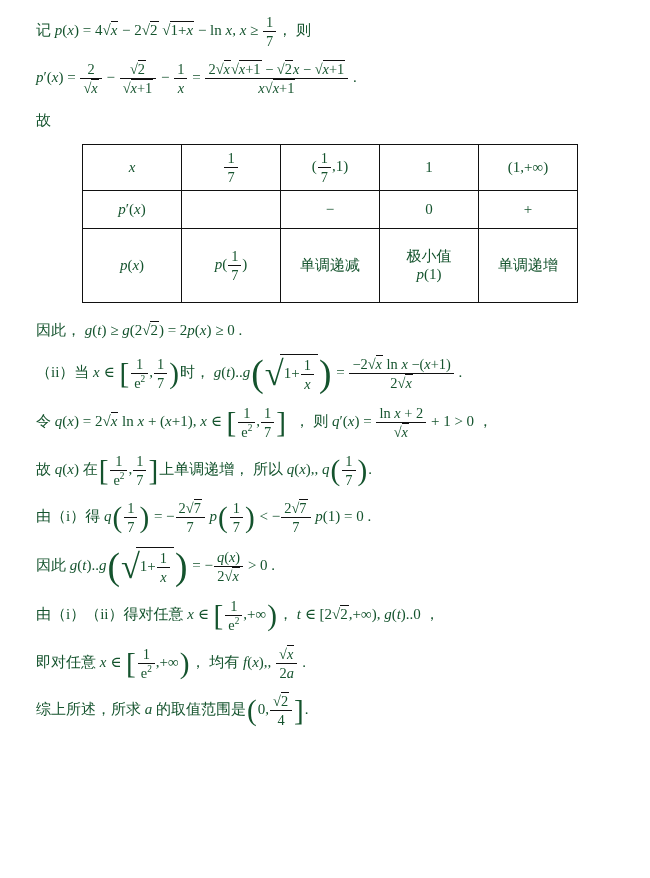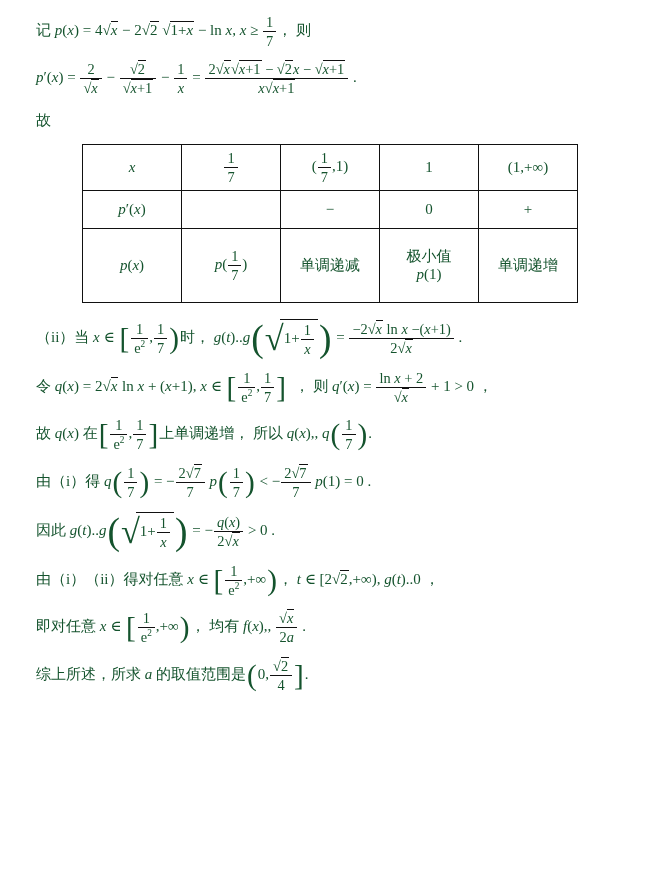--- a/index.html
+++ b/index.html
@@ -71,20 +71,21 @@
       <tr>
         <td><i>p</i>(<i>x</i>)</td>
         <td><i>p</i>(<span class="fr"><span class="n">1</span><span class="d">7</span></span>)</td>
         <td>单调递减</td>
         <td>极小值<br><i>p</i>(1)</td>
         <td>单调递增</td>
       </tr>
     </tbody>
   </table>
 
+  <div class="line">因此， <i>g</i>(<i>t</i>) ≥ <i>g</i>(2<span class="sq">√<span class="v">2</span></span>) = 2<i>p</i>(<i>x</i>) ≥ 0 .</div>
   <div class="line">（ii）当 <i>x</i> ∈ <span class="bp">[</span><span class="fr"><span class="n">1</span><span class="d">e<sup>2</sup></span></span>,<span class="fr"><span class="n">1</span><span class="d">7</span></span><span class="bp">)</span>时， <i>g</i>(<i>t</i>)..<i>g</i><span class="bp3">(</span><span class="sqb">
         <span class="r">√</span>
         <span class="v">1+<span class="fr"><span class="n">1</span><span class="d"><i>x</i></span></span></span>
       </span><span class="bp3">)</span> = <span class="fr"><span class="n">−2<span class="sq">√<span class="v"><i>x</i></span></span> ln <i>x</i> −(<i>x</i>+1)</span><span class="d">2<span class="sq">√<span class="v"><i>x</i></span></span></span></span> .</div>
   <div class="line">令 <i>q</i>(<i>x</i>) = 2<span class="sq">√<span class="v"><i>x</i></span></span> ln <i>x</i> + (<i>x</i>+1), <i>x</i> ∈ <span class="bp">[</span><span class="fr"><span class="n">1</span><span class="d">e<sup>2</sup></span></span>,<span class="fr"><span class="n">1</span><span class="d">7</span></span><span class="bp">]</span>&nbsp; ， 则 <i>q</i>′(<i>x</i>) = <span class="fr"><span class="n">ln <i>x</i> + 2</span><span class="d"><span class="sq">√<span class="v"><i>x</i></span></span></span></span> + 1 &gt; 0 ，</div>
   <div class="line">故 <i>q</i>(<i>x</i>) 在<span class="bp">[</span><span class="fr"><span class="n">1</span><span class="d">e<sup>2</sup></span></span>,<span class="fr"><span class="n">1</span><span class="d">7</span></span><span class="bp">]</span>上单调递增， 所以 <i>q</i>(<i>x</i>),, <i>q</i><span class="bp">(</span><span class="fr"><span class="n">1</span><span class="d">7</span></span><span class="bp">)</span>.</div>
   <div class="line">由（i）得 <i>q</i><span class="bp">(</span><span class="fr"><span class="n">1</span><span class="d">7</span></span><span class="bp">)</span> = −<span class="fr"><span class="n">2<span class="sq">√<span class="v">7</span></span></span><span class="d">7</span></span> <i>p</i><span class="bp">(</span><span class="fr"><span class="n">1</span><span class="d">7</span></span><span class="bp">)</span> &lt; −<span class="fr"><span class="n">2<span class="sq">√<span class="v">7</span></span></span><span class="d">7</span></span> <i>p</i>(1) = 0 .</div>
   <div class="line">因此 <i>g</i>(<i>t</i>)..<i>g</i><span class="bp3">(</span><span class="sqb">
         <span class="r">√</span>
         <span class="v">1+<span class="fr"><span class="n">1</span><span class="d"><i>x</i></span></span></span>

